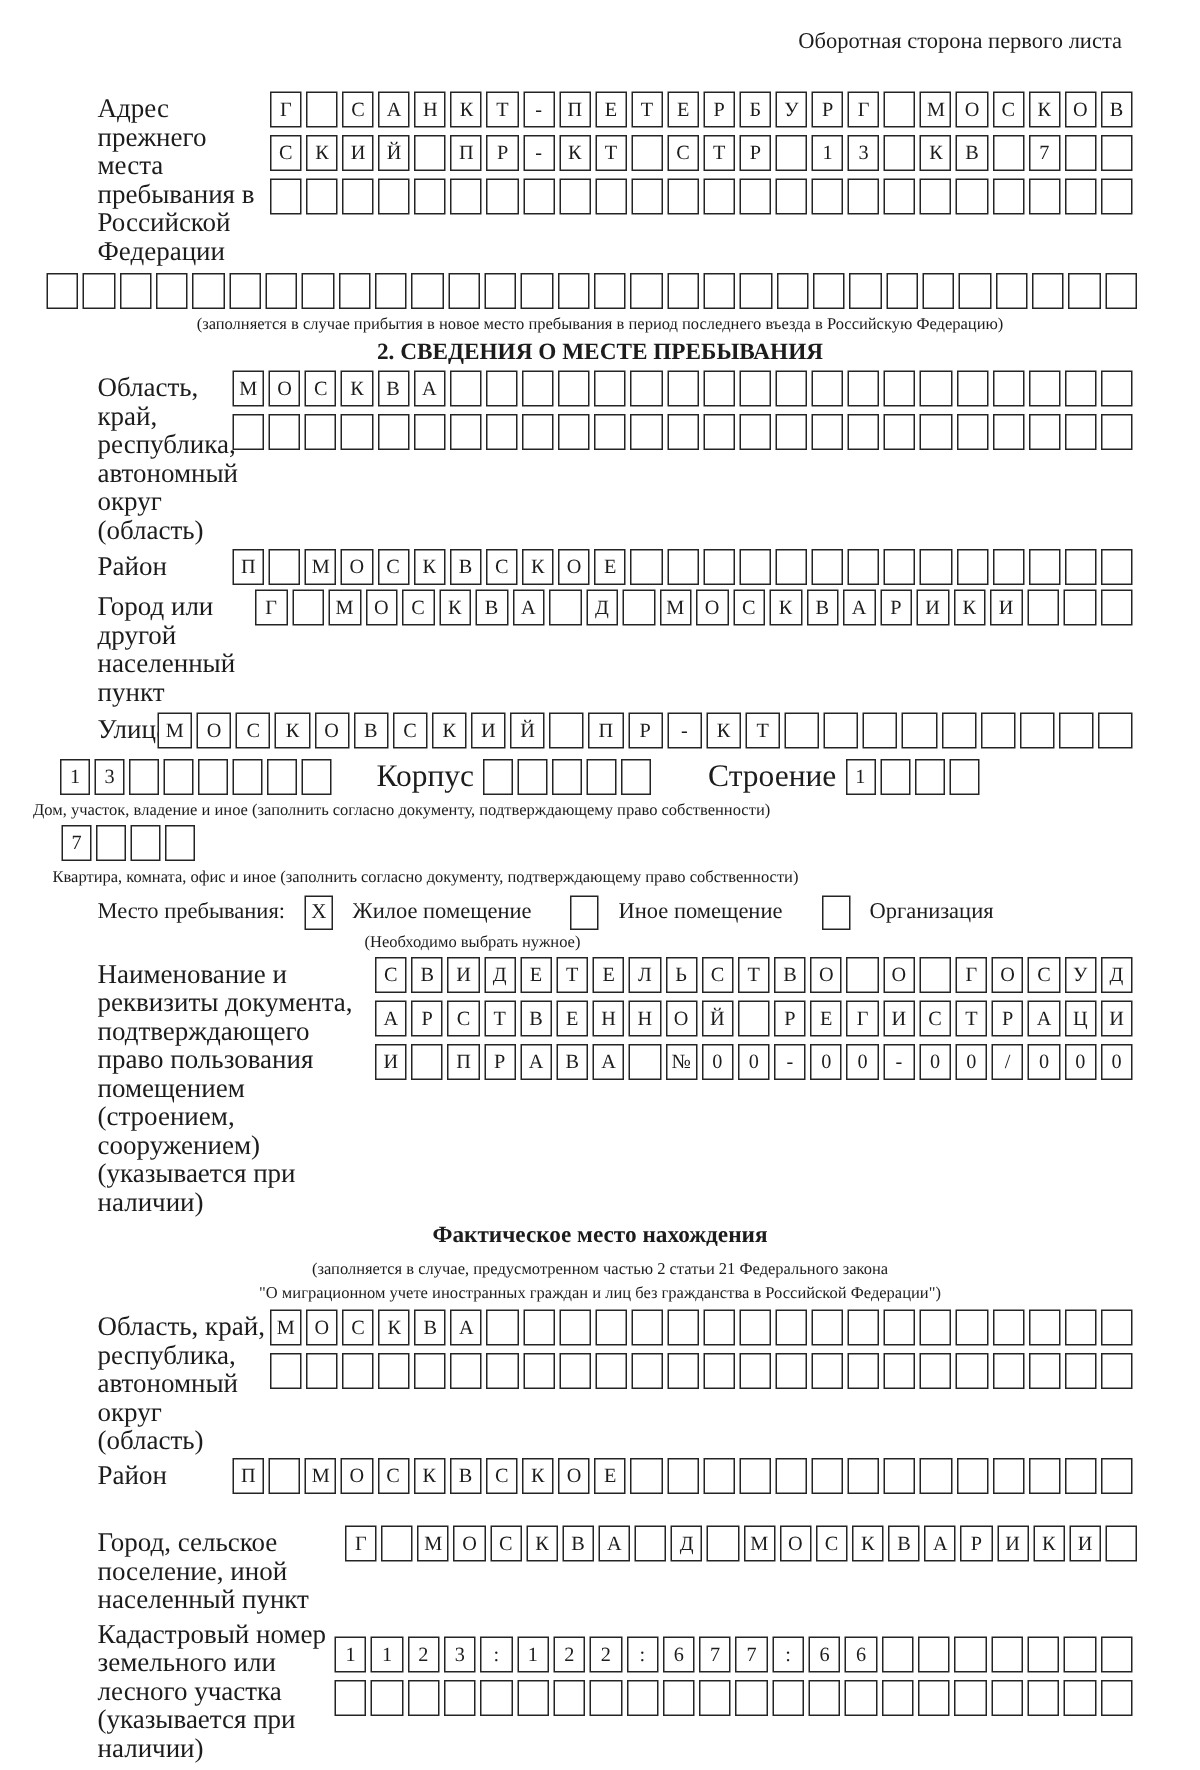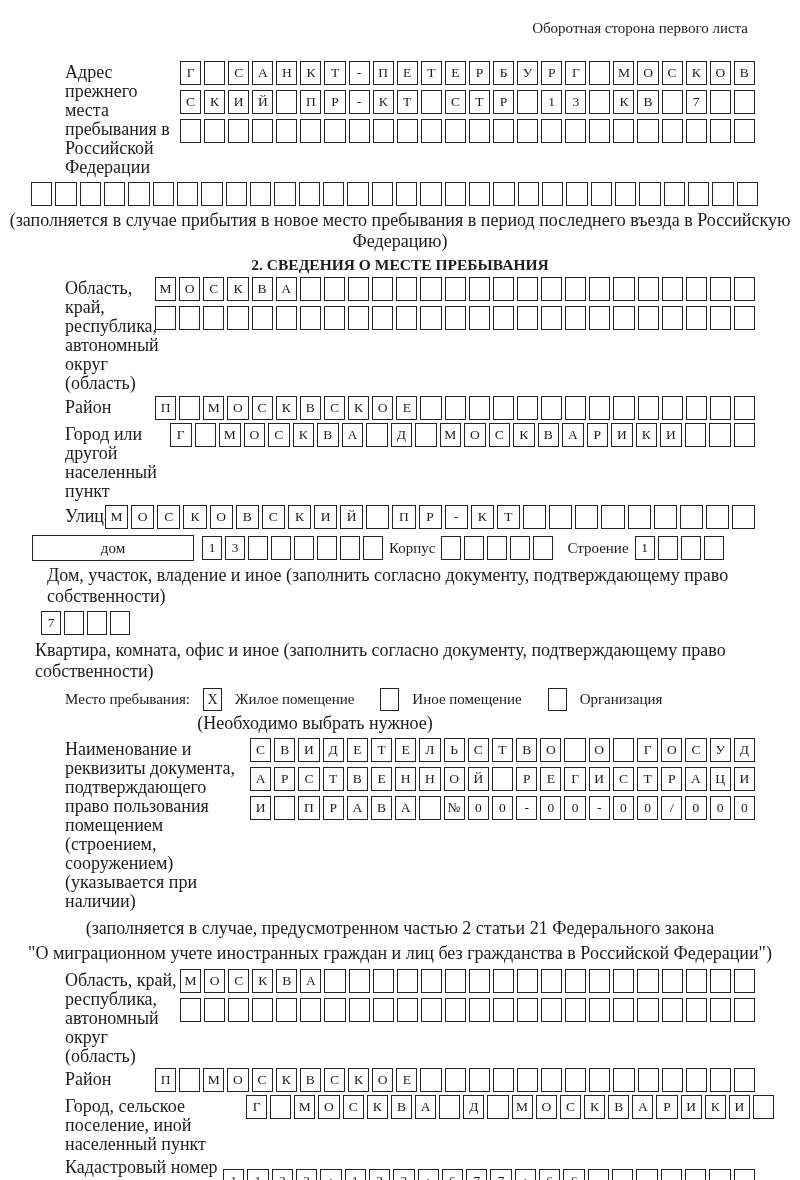--- a/index.html
+++ b/index.html
@@ -4,42 +4,42 @@
 <style>
   * { margin:0; padding:0; box-sizing:border-box; }
   body { background:#888; }
   .page {
     width:800px; height:1180px; background:#ffffff; margin:0 auto;
     font-family:"Liberation Serif","DejaVu Serif",serif; color:#1c1c1c;
     position:relative; overflow:hidden; padding-top:20px;
   }
   .hdr-note { text-align:right; padding-right:52px; font-size:15px; }
   .title { text-align:center; font-weight:bold; font-size:15.5px; }
-  .note { font-size:18px; }
+  .note { font-size:11px; }
   .note.center { text-align:center; }
   .fieldblock { display:flex; margin-left:65px; }
   .flabel { flex-shrink:0; font-size:18px; line-height:19px; padding-top:2px; }
   .w115{width:115px;} .w95{width:90px;} .w105{width:105px;} .w42{width:40px;}
   .w185{width:185px;} .w158{width:158px;} .w165{width:165px;}
   .frows { display:flex; flex-direction:column; gap:5px; }
   .cellrow { display:flex; gap:3px; }
   .cell {
     flex:1 1 0; min-width:0; height:24px; border:1.6px solid #242424;
     display:flex; align-items:center; justify-content:center;
     font-size:13.5px; background:#fff;
   }
   .cellrow.fixed .cell { flex:0 0 20px; }
   .w575{width:575px;} .w600{width:600px;} .w585{width:585px;} .w650{width:650px;}
   .w505{width:505px;} .w532{width:532px;} .w528{width:528px;} .w727{width:727px;}
   .inline-row { display:flex; align-items:center; }
   .widebox {
     border:1.6px solid #242424; height:26px; display:flex;
     align-items:center; justify-content:center; font-size:15px; flex-shrink:0;
   }
-  .sm-label { font-size:15px; padding:0 6px; white-space:nowrap; }
+  .sm-label { font-size:21px; padding:0 6px; white-space:nowrap;margin-left:24px; }
   .chk {
     width:19px; height:23px; border:1.6px solid #242424; display:flex;
     align-items:center; justify-content:center; font-size:14px; flex-shrink:0;
   }
   .opt { display:flex; align-items:center; gap:13px; margin-left:26px; }
   .opt-label { font-size:15px; }
   .stamp-box { margin-left:395px; width:358px; height:173px; border:2px solid #161616; }
 </style>
 </head>
 <body>
@@ -313,21 +313,20 @@
         <div class="cell"></div>
         <div class="cell"></div>
         <div class="cell"></div>
         <div class="cell"></div>
         <div class="cell"></div>
         <div class="cell"></div>
       </div>
   </div>
 
   <div class="inline-row" style="margin-left:32px; margin-top:6px;">
-    <div class="widebox" style="width:162px;">дом</div>
     <div class="cellrow fixed" style="margin-left:8px;">
         <div class="cell">1</div>
         <div class="cell">3</div>
         <div class="cell"></div>
         <div class="cell"></div>
         <div class="cell"></div>
         <div class="cell"></div>
         <div class="cell"></div>
         <div class="cell"></div>
       </div>
@@ -340,21 +339,21 @@
         <div class="cell"></div>
       </div>
     <div class="sm-label" style="padding-left:14px;">Строение</div>
     <div class="cellrow fixed">
         <div class="cell">1</div>
         <div class="cell"></div>
         <div class="cell"></div>
         <div class="cell"></div>
       </div>
   </div>
-  <div class="note" style="margin-left:47px; margin-top:4px;">Дом, участок, владение и иное (заполнить согласно документу, подтверждающему право собственности)</div>
+  <div class="note" style="margin-left:22px; margin-top:4px;">Дом, участок, владение и иное (заполнить согласно документу, подтверждающему право собственности)</div>
 
   <div class="inline-row" style="margin-left:32px; margin-top:4px;">
     <div class="cellrow fixed" style="margin-left:9px;">
         <div class="cell">7</div>
         <div class="cell"></div>
         <div class="cell"></div>
         <div class="cell"></div>
       </div>
   </div>
   <div class="note" style="margin-left:35px; margin-top:5px;">Квартира, комната, офис и иное (заполнить согласно документу, подтверждающему право собственности)</div>
@@ -444,20 +443,21 @@
           <div class="cell">0</div>
           <div class="cell">0</div>
           <div class="cell">/</div>
           <div class="cell">0</div>
           <div class="cell">0</div>
           <div class="cell">0</div>
         </div>
     </div>
   </div>
 
+  <div class="title" style="margin-top:4px;">Фактическое место нахождения</div>
   <div class="note center" style="margin-top:7px;">(заполняется в случае, предусмотренном частью 2 статьи 21 Федерального закона</div>
   <div class="note center" style="margin-top:4px;">"О миграционном учете иностранных граждан и лиц без гражданства в Российской Федерации")</div>
 
   <div class="fieldblock" style="margin-top:5px;">
     <div class="flabel w115">Область, край, республика, автономный округ (область)</div>
     <div class="frows">
       <div class="cellrow w575">
           <div class="cell">М</div>
           <div class="cell">О</div>
           <div class="cell">С</div>
@@ -536,21 +536,21 @@
         <div class="cell"></div>
         <div class="cell"></div>
         <div class="cell"></div>
         <div class="cell"></div>
         <div class="cell"></div>
         <div class="cell"></div>
         <div class="cell"></div>
       </div>
   </div>
 
-  <div class="fieldblock" style="margin-top:3px;gap:16px;">
+  <div class="fieldblock" style="margin-top:21px;">
     <div class="flabel w165">Город, сельское поселение, иной населенный пункт</div>
     <div class="cellrow w528">
         <div class="cell">Г</div>
         <div class="cell"></div>
         <div class="cell">М</div>
         <div class="cell">О</div>
         <div class="cell">С</div>
         <div class="cell">К</div>
         <div class="cell">В</div>
         <div class="cell">А</div>

